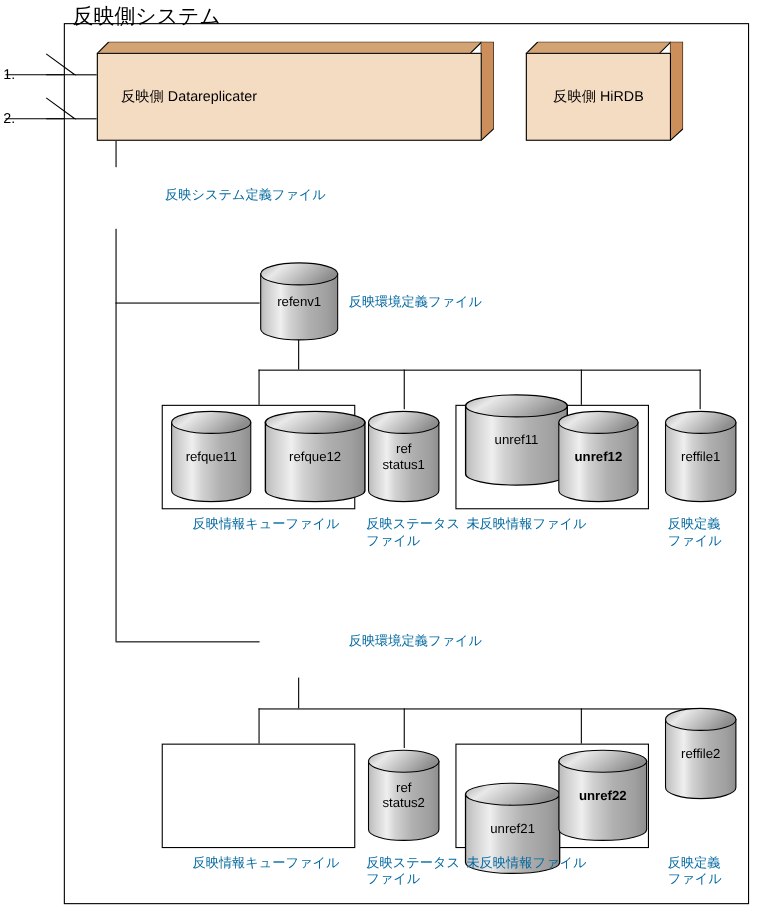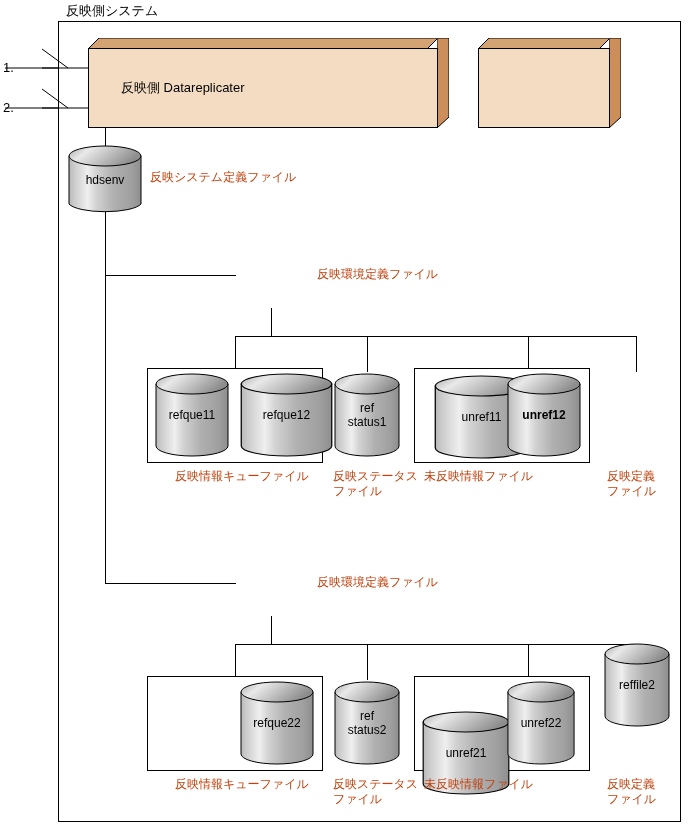--- a/index.html
+++ b/index.html
@@ -18,21 +18,21 @@
     position:absolute;
     left:58px; top:21px;
     width:623px; height:801px;
     border:1px solid #000;
     box-sizing:border-box;
     background:transparent;
   }
   .sys-label {
     position:absolute;
     left:66px; top:2px;
-    font-size:13px;
+    font-size:19px;
     letter-spacing:0px;
     white-space:nowrap;
   }
 
   
   .box3d { position:absolute; }
   .box3d .face {
     position:absolute;
     left:0; top:10px;
     width:100%; height:calc(100% - 10px);
@@ -53,21 +53,21 @@
     width:12px; height:100%;
     z-index:1;
   }
   .box3d .label {
     position:absolute;
     z-index:3;
     left:0; right:0;
     top:10px; bottom:0;
     display:flex; flex-direction:column;
     align-items:flex-start; justify-content:center;
-    padding-left:33px;
+    padding-left:22px;
     box-sizing:border-box;
     font-size:13px;
     line-height:20px;
     white-space:nowrap;
   }
   .box3d .label.center {
     align-items:center;
     padding-left:0;
   }
 
@@ -97,21 +97,21 @@
     box-sizing:border-box;
     background:transparent;
   }
 
   
   .cap {
     position:absolute;
     font-size:12px;
     line-height:15px;
     white-space:pre-line;
-    color:#c2410c;
+    color:#0369a1;
   }
 
   
   .ln { position:absolute; background:#000; }
   .ln.h { height:1px; }
   .ln.v { width:1px; }
 
   .numlabel {
     position:absolute;
     font-size:13px;
@@ -180,20 +180,23 @@
   </div>
 
   <div class="box3d" style="left:478px; top:38px; width:132px; height:90px;">
     <svg class="top" viewBox="0 0 132 11" preserveAspectRatio="none">
       <polygon points="0,11 11,0 132,0 121,11" fill="#d3a373" stroke="#000" stroke-width="1"></polygon>
     </svg>
     <svg class="side" viewBox="0 0 12 90" preserveAspectRatio="none">
       <polygon points="0,0 12,0 12,79 0,90" fill="#cc8f5c" stroke="#000" stroke-width="1"></polygon>
     </svg>
     <div class="face"></div>
+    <div class="label center">
+      <div>反映側  HiRDB</div>
+    </div>
   </div>
 
   <div class="ln v" style="left:105px; top:128px; height:24px;"></div>
 
   <div class="ln v" style="left:105px; top:208px; height:375px;"></div>
   <div class="ln h" style="left:105px; top:275px; width:131px;"></div>
   <div class="ln h" style="left:105px; top:583px; width:131px;"></div>
 
   <div class="ln v" style="left:271px; top:308px; height:28px;"></div>
   <div class="ln h" style="left:235px; top:336px; width:402px;"></div>
@@ -202,31 +205,31 @@
   <div class="ln v" style="left:528px; top:336px; height:32px;"></div>
   <div class="ln v" style="left:636px; top:336px; height:36px;"></div>
 
   <div class="ln v" style="left:271px; top:616px; height:28px;"></div>
   <div class="ln h" style="left:235px; top:644px; width:402px;"></div>
   <div class="ln v" style="left:235px; top:644px; height:32px;"></div>
   <div class="ln v" style="left:367px; top:644px; height:36px;"></div>
   <div class="ln v" style="left:528px; top:644px; height:32px;"></div>
   <div class="ln v" style="left:636px; top:644px; height:36px;"></div>
 
-  <div class="cyl" style="left:68px; top:145px; width:74px; height:70px;">
-    <svg class="body" viewBox="0 0 74 70" preserveAspectRatio="none">
-      <path d="M1,11 L1,59 A37,10 0 0 0 73,59 L73,11 Z" fill="url(#cylSide)" stroke="#000" stroke-width="1"></path>
-      <ellipse cx="37" cy="11" rx="36" ry="10" fill="url(#cylTop)" stroke="#000" stroke-width="1"></ellipse>
-    </svg>
-    <div class="txt">
-      <div>hdsenv</div>
-    </div>
-  </div>
   <div class="cap" style="left:150px; top:170px;">反映システム定義ファイル</div>
 
+  <div class="cyl" style="left:236px; top:238px; width:72px; height:72px;">
+    <svg class="body" viewBox="0 0 72 72" preserveAspectRatio="none">
+      <path d="M1,11 L1,61 A35,10 0 0 0 71,61 L71,11 Z" fill="url(#cylSide)" stroke="#000" stroke-width="1"></path>
+      <ellipse cx="36" cy="11" rx="35" ry="10" fill="url(#cylTop)" stroke="#000" stroke-width="1"></ellipse>
+    </svg>
+    <div class="txt">
+      <div>refenv1</div>
+    </div>
+  </div>
   <div class="cap" style="left:317px; top:267px;">反映環境定義ファイル</div>
 
   <div class="cap" style="left:317px; top:575px;">反映環境定義ファイル</div>
 
   <div class="grp" style="left:147px; top:368px; width:176px; height:95px;"></div>
 
   <div class="cyl" style="left:155px; top:373px; width:74px; height:84px;">
     <svg class="body" viewBox="0 0 74 84" preserveAspectRatio="none">
       <path d="M1,11 L1,73 A36,10 0 0 0 73,73 L73,11 Z" fill="url(#cylSide)" stroke="#000" stroke-width="1"></path>
       <ellipse cx="37" cy="11" rx="36" ry="10" fill="url(#cylTop)" stroke="#000" stroke-width="1"></ellipse>
@@ -255,56 +258,56 @@
     <div class="txt">
       <div>ref</div>
       <div>status1</div>
     </div>
   </div>
   <div class="cap" style="left:333px; top:469px;">反映ステータス
 ファイル</div>
 
   <div class="grp" style="left:414px; top:368px; width:176px; height:95px;"></div>
 
-  <div class="cyl" style="left:422px; top:375px; width:95px; height:84px;margin-left:12px;">
+  <div class="cyl" style="left:422px; top:358px; width:95px; height:84px;">
     <svg class="body" viewBox="0 0 74 84" preserveAspectRatio="none">
       <path d="M1,11 L1,73 A36,10 0 0 0 73,73 L73,11 Z" fill="url(#cylSide)" stroke="#000" stroke-width="1"></path>
       <ellipse cx="37" cy="11" rx="36" ry="10" fill="url(#cylTop)" stroke="#000" stroke-width="1"></ellipse>
     </svg>
     <div class="txt">
       <div>unref11</div>
     </div>
   </div>
 
   <div class="cyl" style="left:507px; top:373px; width:74px; height:84px;font-weight:bold;">
     <svg class="body" viewBox="0 0 74 84" preserveAspectRatio="none">
       <path d="M1,11 L1,73 A36,10 0 0 0 73,73 L73,11 Z" fill="url(#cylSide)" stroke="#000" stroke-width="1"></path>
       <ellipse cx="37" cy="11" rx="36" ry="10" fill="url(#cylTop)" stroke="#000" stroke-width="1"></ellipse>
     </svg>
     <div class="txt">
       <div>unref12</div>
     </div>
   </div>
   <div class="cap" style="left:424px; top:469px;">未反映情報ファイル</div>
 
+  <div class="cyl" style="left:604px; top:373px; width:66px; height:84px;">
+    <svg class="body" viewBox="0 0 66 84" preserveAspectRatio="none">
+      <path d="M1,11 L1,73 A32,10 0 0 0 65,73 L65,11 Z" fill="url(#cylSide)" stroke="#000" stroke-width="1"></path>
+      <ellipse cx="33" cy="11" rx="32" ry="10" fill="url(#cylTop)" stroke="#000" stroke-width="1"></ellipse>
+    </svg>
+    <div class="txt">
+      <div>reffile1</div>
+    </div>
+  </div>
   <div class="cap" style="left:607px; top:469px;">反映定義
 ファイル</div>
 
   <div class="grp" style="left:147px; top:676px; width:176px; height:95px;"></div>
 
 
-  <div class="cyl" style="left:240px; top:681px; width:74px; height:84px;">
-    <svg class="body" viewBox="0 0 74 84" preserveAspectRatio="none">
-      <path d="M1,11 L1,73 A36,10 0 0 0 73,73 L73,11 Z" fill="url(#cylSide)" stroke="#000" stroke-width="1"></path>
-      <ellipse cx="37" cy="11" rx="36" ry="10" fill="url(#cylTop)" stroke="#000" stroke-width="1"></ellipse>
-    </svg>
-    <div class="txt">
-      <div>refque22</div>
-    </div>
-  </div>
   <div class="cap" style="left:175px; top:777px;">反映情報キューファイル</div>
 
   <div class="cyl" style="left:334px; top:681px; width:66px; height:84px;">
     <svg class="body" viewBox="0 0 66 84" preserveAspectRatio="none">
       <path d="M1,11 L1,73 A32,10 0 0 0 65,73 L65,11 Z" fill="url(#cylSide)" stroke="#000" stroke-width="1"></path>
       <ellipse cx="33" cy="11" rx="32" ry="10" fill="url(#cylTop)" stroke="#000" stroke-width="1"></ellipse>
     </svg>
     <div class="txt">
       <div>ref</div>
       <div>status2</div>
@@ -318,21 +321,21 @@
   <div class="cyl" style="left:422px; top:711px; width:88px; height:84px;">
     <svg class="body" viewBox="0 0 74 84" preserveAspectRatio="none">
       <path d="M1,11 L1,73 A36,10 0 0 0 73,73 L73,11 Z" fill="url(#cylSide)" stroke="#000" stroke-width="1"></path>
       <ellipse cx="37" cy="11" rx="36" ry="10" fill="url(#cylTop)" stroke="#000" stroke-width="1"></ellipse>
     </svg>
     <div class="txt">
       <div>unref21</div>
     </div>
   </div>
 
-  <div class="cyl" style="left:507px; top:681px; width:68px; height:84px;">
+  <div class="cyl" style="left:507px; top:681px; width:82px; height:84px;font-weight:bold;">
     <svg class="body" viewBox="0 0 74 84" preserveAspectRatio="none">
       <path d="M1,11 L1,73 A36,10 0 0 0 73,73 L73,11 Z" fill="url(#cylSide)" stroke="#000" stroke-width="1"></path>
       <ellipse cx="37" cy="11" rx="36" ry="10" fill="url(#cylTop)" stroke="#000" stroke-width="1"></ellipse>
     </svg>
     <div class="txt">
       <div>unref22</div>
     </div>
   </div>
   <div class="cap" style="left:424px; top:777px;">未反映情報ファイル</div>
 

